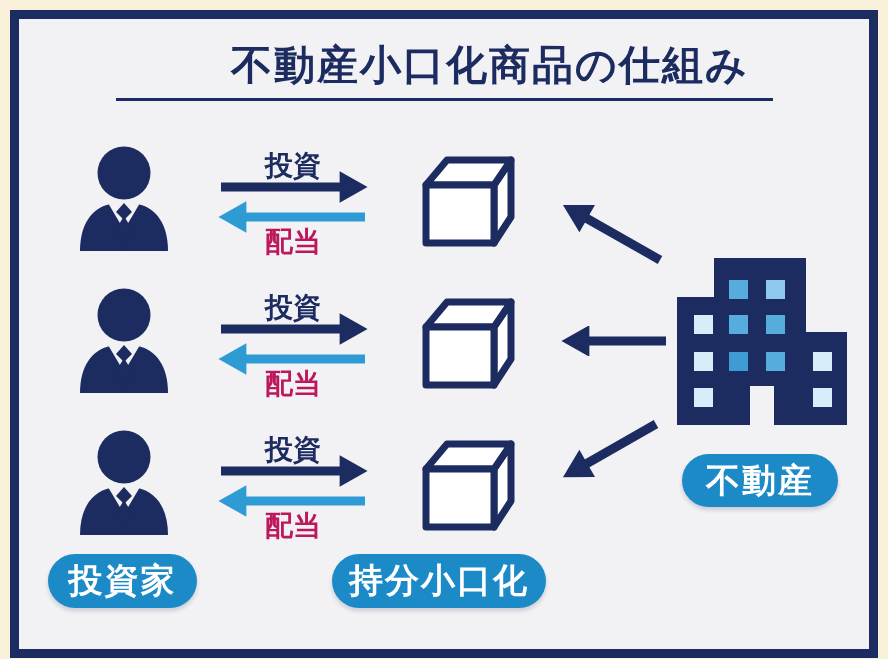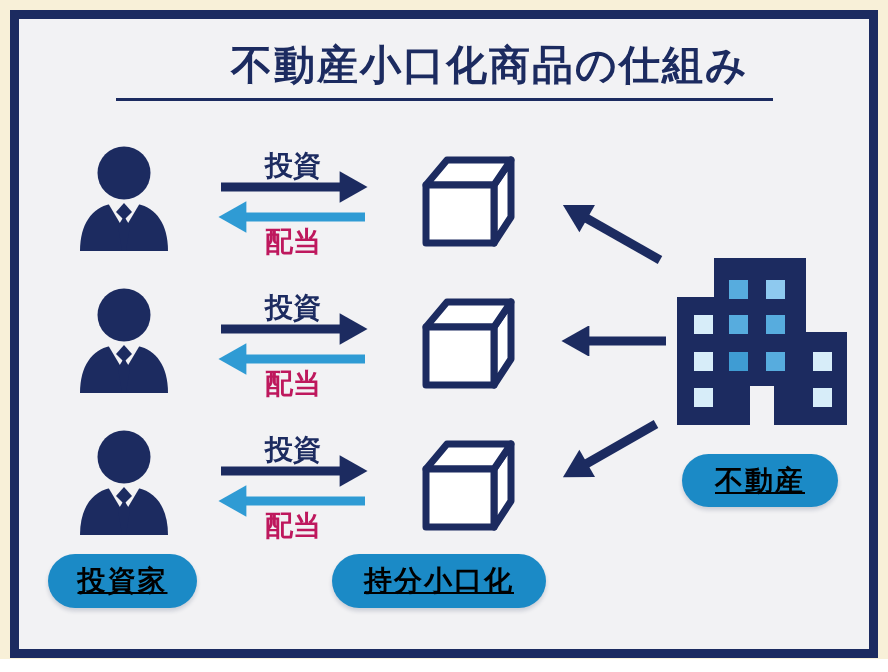--- a/index.html
+++ b/index.html
@@ -34,24 +34,23 @@
   .dividend-label{top:82px; color:#be185d;}
   .invest-arrow{position:absolute; left:218px; top:23px;}
   .dividend-arrow{position:absolute; left:218px; top:53px;}
   .diag{position:absolute;}
   .diag-top{left:556px; top:196px;}
   .diag-mid{left:548px; top:326px;}
   .diag-bot{left:556px; top:414px;}
   .building{position:absolute; left:677px; top:258px;}
   .badge{
     position:absolute; background:#1b8ac6; border-radius:28px;
-    color:#000000; font-weight:bold; font-size:28px; letter-spacing:2px;
+    color:#ffffff; font-weight:bold; font-size:34px; letter-spacing:2px;
     display:flex; align-items:center; justify-content:center;
     box-shadow:0 3px 4px rgba(20,40,80,0.18);
-    text-decoration:underline;
   }
   .badge-realestate{left:682px; top:454px; width:156px; height:53px;}
   .badge-investor{left:48px; top:554px; width:149px; height:54px;}
   .badge-fraction{left:332px; top:554px; width:214px; height:54px;}
 </style>
 </head>
 <body>
 
 <div class="page">
   <div class="bottom-white"></div>

